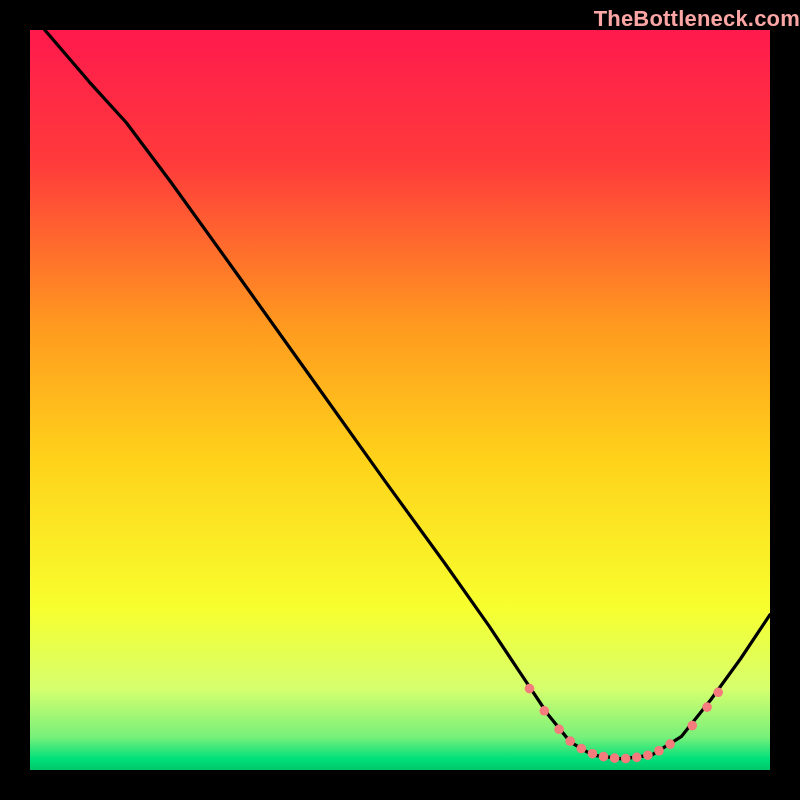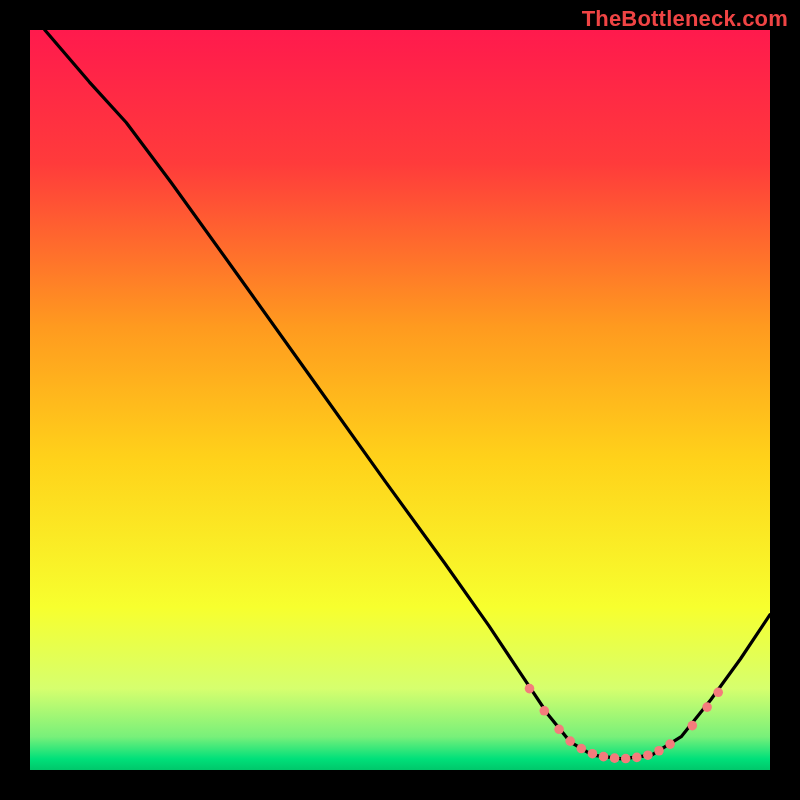--- a/index.html
+++ b/index.html
@@ -1,18 +1,18 @@
 <!DOCTYPE html>
 <html><head>
 <meta charset="utf-8">
 <style>
   * { margin: 0; padding: 0; box-sizing: border-box; }
   html, body { width: 800px; height: 800px; overflow: hidden; background: #000; font-family: Arial, Helvetica, sans-serif; }
   .stage { position: relative; width: 800px; height: 800px; background: #000; }
-  .attrib { position: absolute; top: 6px; right: 12px; font-size: 22px; font-weight: 600; color: #ef4444; letter-spacing: 0.2px; }
+  .attrib { position: absolute; top: 6px; right: 0; font-size: 22px; font-weight: 600; color: #fca5a5; letter-spacing: 0.2px; }
   .plot { position: absolute; left: 30px; top: 30px; width: 740px; height: 740px; }
   .plot svg { display: block; }
 </style>
 </head>
 <body>
 
 <div class="stage">
   <div class="attrib">TheBottleneck.com</div>
   <div class="plot">
     <svg id="chart-svg" viewBox="0 0 740 740" width="740" height="740">

